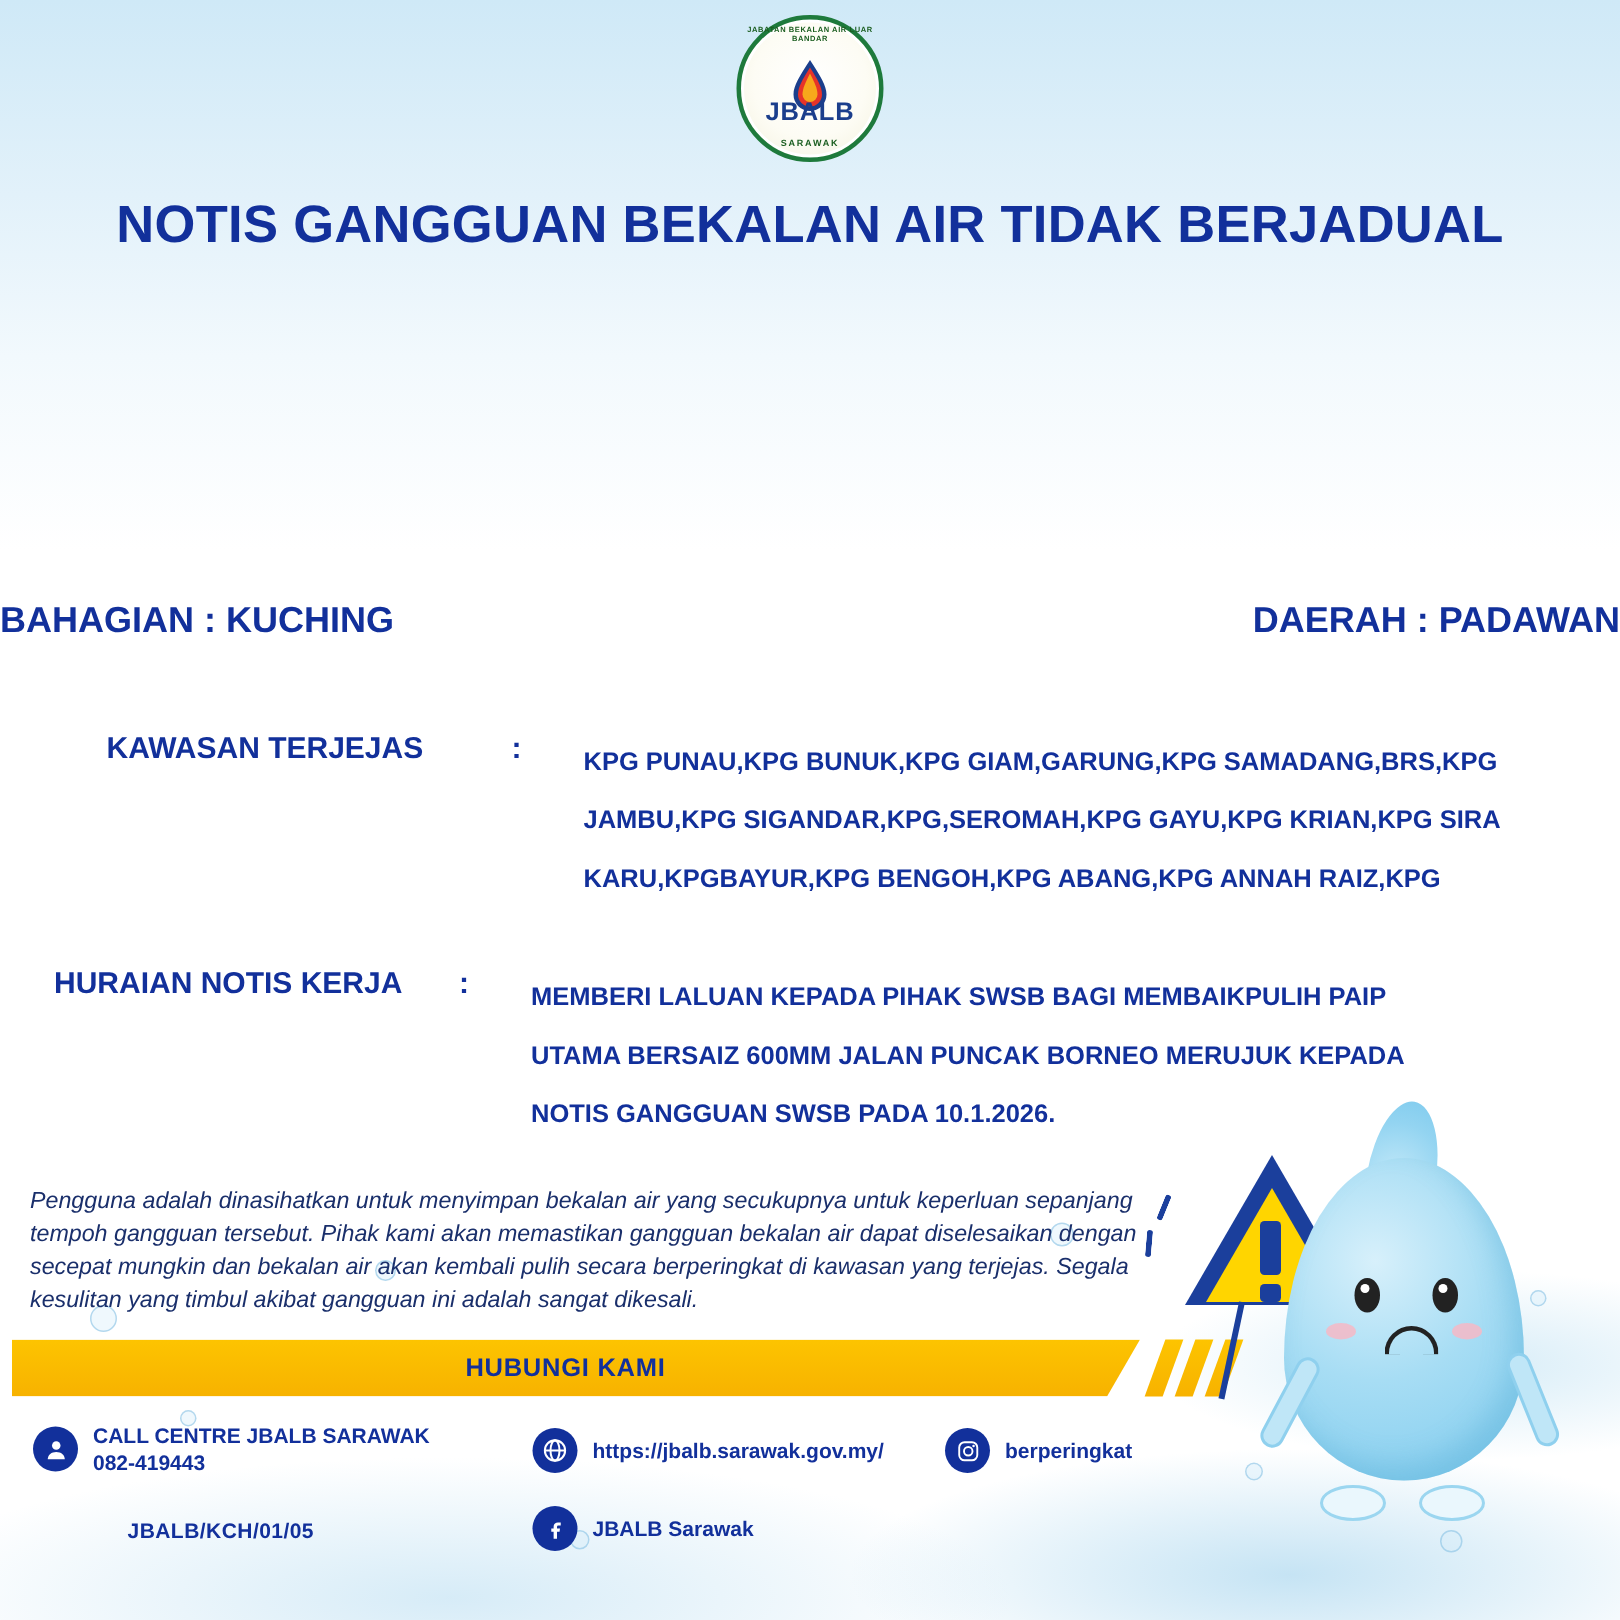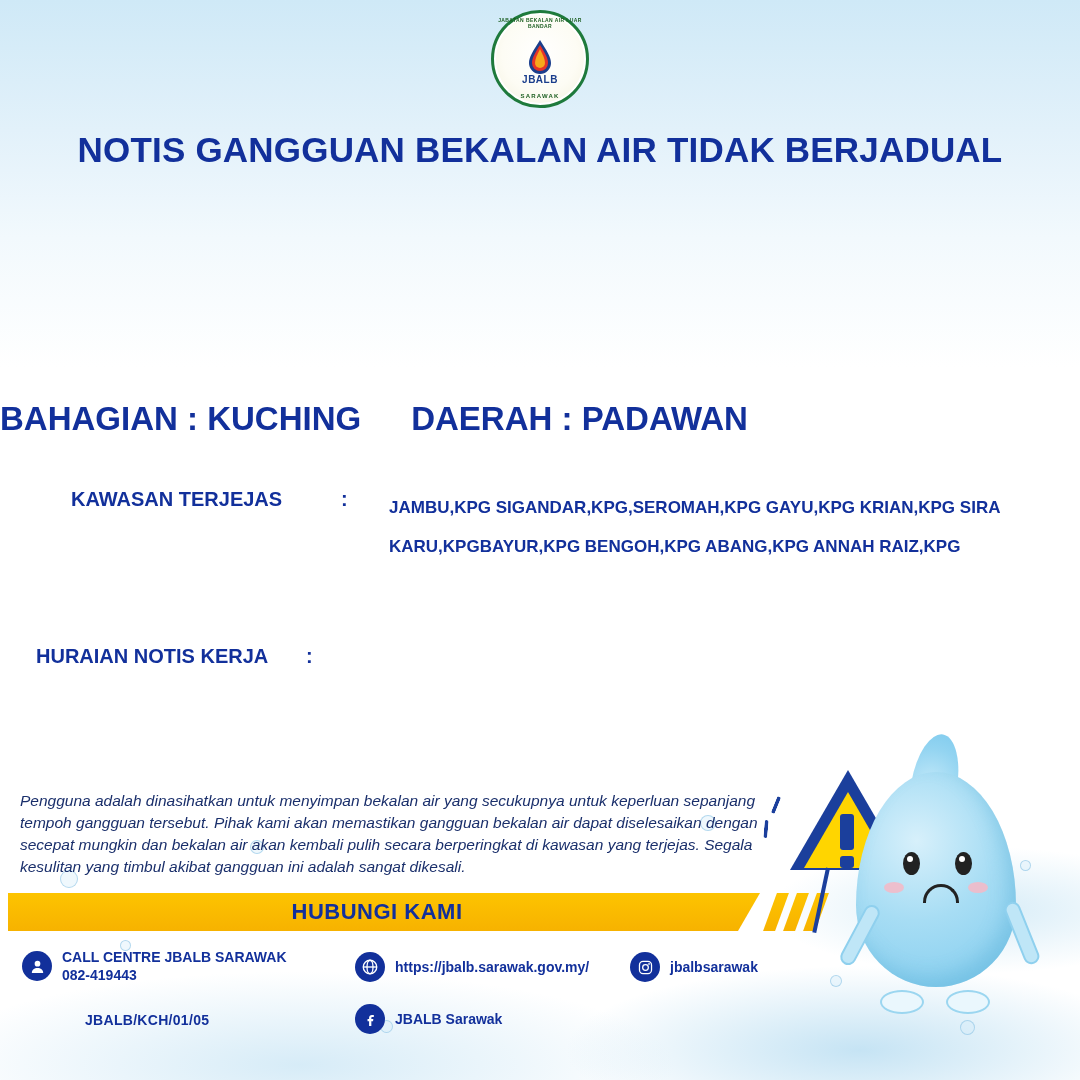--- a/index.html
+++ b/index.html
@@ -71,21 +71,21 @@
     height: 36px;
     margin-top: -4px;
     position: relative;
   }
   .logo-name {
     position: absolute;
     bottom: 20px;
     left: 0;
     width: 100%;
     text-align: center;
-    font-size: 10px;
+    font-size: 17px;
     font-weight: bold;
     color: #1b3e8c;
     letter-spacing: .5px;
   }
 
   
   .title {
     position: absolute;
     top: 130px;
     left: 0;
@@ -117,24 +117,24 @@
   }
   .date-line.big { font-size: 33px; }
 
   
   .region-row {
     position: absolute;
     top: 400px;
     left: 0;
     width: 1080px;
     display: flex;
-    justify-content: flex-start;
+    justify-content: space-between;
     gap: 50px;
     color: #12309b;
-    font-size: 33px;
+    font-size: 24px;
     font-weight: bold;
   }
 
   
   .block {
     position: absolute;
     left: 36px;
     width: 1010px;
     color: #12309b;
   }
@@ -190,21 +190,21 @@
     height: 38px;
     background: linear-gradient(to bottom, #fdc400, #f7b200);
     clip-path: polygon(0 0, 100% 0, calc(100% - 22px) 100%, 0 100%);
     display: flex;
     align-items: center;
     justify-content: center;
   }
   .contact-band .bar span {
     color: #12309b;
     font-weight: bold;
-    font-size: 22px;
+    font-size: 17px;
     letter-spacing: .5px;
     margin-left: -14px;
   }
   .slash {
     position: absolute;
     top: 0;
     width: 12px;
     height: 38px;
     background: linear-gradient(to bottom, #fdc400, #f7b200);
     transform: skewX(-20deg);
@@ -473,28 +473,34 @@
 
   <div class="region-row">
     <div>BAHAGIAN : KUCHING</div>
     <div>DAERAH : PADAWAN</div>
   </div>
 
   <div class="block" id="areas-block">
     <div class="block-label">KAWASAN TERJEJAS</div>
     <div class="block-colon">:</div>
     <div class="block-body">
+      <div>KPG PUNAU,KPG BUNUK,KPG GIAM,GARUNG,KPG SAMADANG,BRS,KPG</div>
       <div>JAMBU,KPG SIGANDAR,KPG,SEROMAH,KPG GAYU,KPG KRIAN,KPG SIRA</div>
       <div>KARU,KPGBAYUR,KPG BENGOH,KPG ABANG,KPG ANNAH RAIZ,KPG</div>
     </div>
   </div>
 
   <div class="block" id="works-block">
     <div class="block-label">HURAIAN NOTIS KERJA</div>
     <div class="block-colon">:</div>
+    <div class="block-body">
+      <div>MEMBERI LALUAN KEPADA PIHAK SWSB BAGI MEMBAIKPULIH PAIP</div>
+      <div>UTAMA BERSAIZ 600MM JALAN PUNCAK BORNEO MERUJUK KEPADA</div>
+      <div>NOTIS GANGGUAN SWSB PADA 10.1.2026.</div>
+    </div>
   </div>
 
   <div class="advisory">Pengguna adalah dinasihatkan untuk menyimpan bekalan air yang secukupnya untuk keperluan sepanjang tempoh gangguan tersebut. Pihak kami akan memastikan gangguan bekalan air dapat diselesaikan dengan secepat mungkin dan bekalan air akan kembali pulih secara berperingkat di kawasan yang terjejas. Segala kesulitan yang timbul akibat gangguan ini adalah sangat dikesali.</div>
 
   <div class="contact-band">
     <div class="bar">
       <span>HUBUNGI KAMI</span>
     </div>
     <div class="slash s1"></div>
     <div class="slash s2"></div>
@@ -530,21 +536,21 @@
     </div>
 
     <div class="c-item c-insta">
       <div class="ic">
         <svg viewBox="0 0 24 24" width="17" height="17" fill="none" stroke="#ffffff" stroke-width="1.8">
           <rect x="3.5" y="3.5" width="17" height="17" rx="5"></rect>
           <circle cx="12" cy="12" r="4"></circle>
           <circle cx="17" cy="7" r="1.2" fill="#ffffff" stroke="none"></circle>
         </svg>
       </div>
-      <div class="txt">jbalbsarawak</div>
+      <div class="txt">berperingkat</div>
     </div>
 
     <div class="c-item c-fb">
       <div class="ic">
         <svg viewBox="0 0 24 24" width="17" height="17" fill="#ffffff">
           <path d="M14.5 8.5h2.2V5.6h-2.6c-2.6 0-4.1 1.6-4.1 4.1v1.7H7.8v3h2.2V21h3.2v-6.6h2.4l.4-3h-2.8v-1.4c0-.9.3-1.5 1.3-1.5z"></path>
         </svg>
       </div>
       <div class="txt">JBALB Sarawak</div>
     </div>

